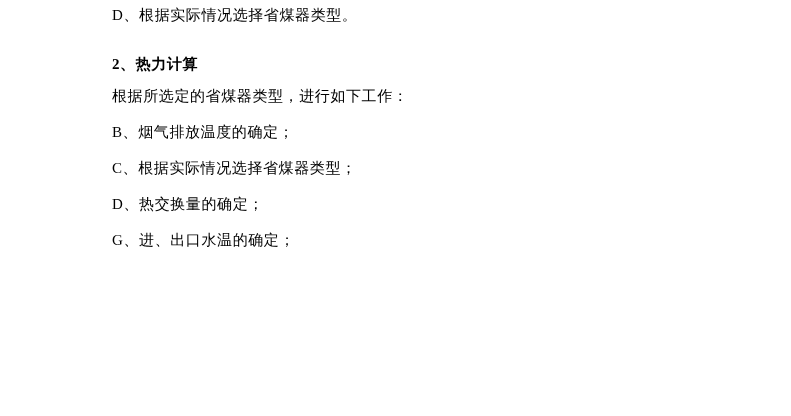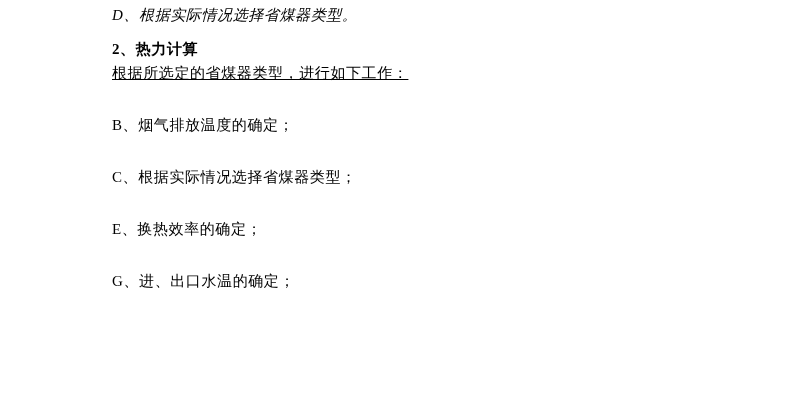--- a/index.html
+++ b/index.html
@@ -27,49 +27,48 @@
     top: 0;
     width: 600px;
   }
   .para {
     font-size: 15px;
     line-height: 18px;
     letter-spacing: 0.6px;
     white-space: nowrap;
   }
   
-  .sp-top-6  { margin-top: 6px; text-decoration: underline; }
-  .sp-top-18 { margin-top: 34px; }
-  .sp-top-20 { margin-top: 16px; }
+  .sp-top-6  { margin-top: 14px; }
+  .sp-top-18 { margin-top: 18px; }
+  .sp-top-20 { margin-top: 31px; }
   .bold {
     font-weight: bold;
   }
   .first-line {
     padding-top: 6px;
-    font-style: italic;
   }
 </style>
 </head>
 <body>
 
 <div class="page">
   <div class="doc-body">
 
     <div class="para first-line">D、根据实际情况选择省煤器类型。</div>
 
     <div class="para bold sp-top-20">2、热力计算</div>
 
     <div class="para sp-top-6">根据所选定的省煤器类型，进行如下工作：</div>
 
 
     <div class="para sp-top-18">B、烟气排放温度的确定；</div>
 
     <div class="para sp-top-18">C、根据实际情况选择省煤器类型；</div>
 
+    <div class="para sp-top-18">D、热交换量的确定；</div>
 
-    <div class="para sp-top-18">E、换热效率的确定；</div>
 
 
     <div class="para sp-top-18">G、进、出口水温的确定；</div>
 
 
   </div>
 </div>
 
 </body></html>

